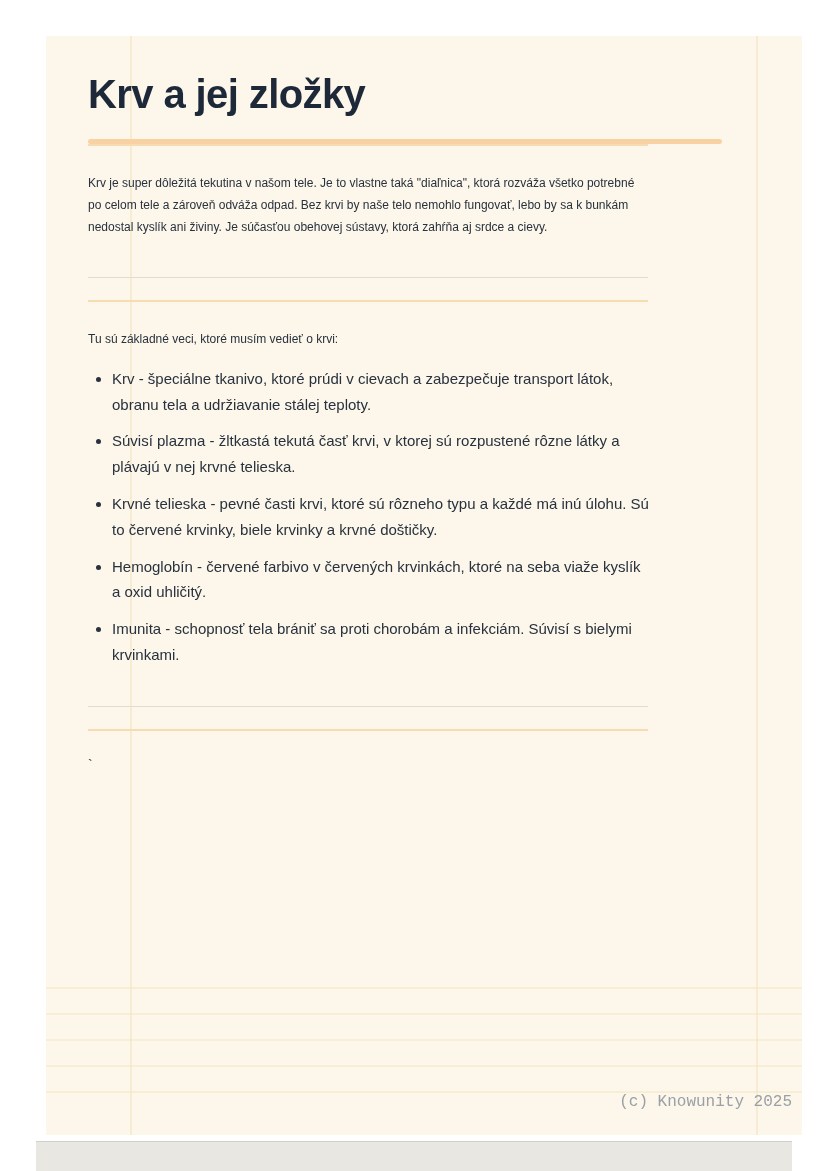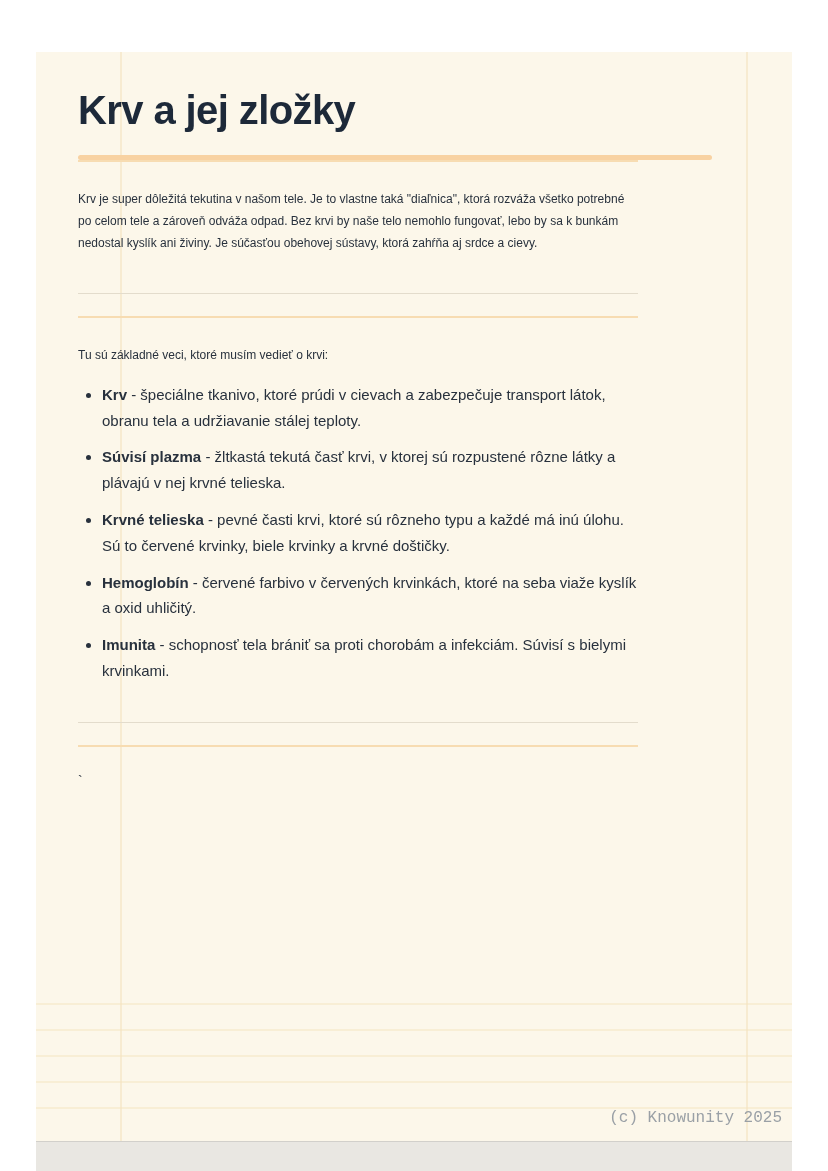--- a/index.html
+++ b/index.html
@@ -6,26 +6,25 @@
   body { font-family: "Liberation Sans", sans-serif; }
   .canvas {
     position: relative;
     width: 828px;
     height: 1171px;
     background: #ffffff;
     overflow: hidden;
   }
   .page {
     position: absolute;
-    left: 36px;
+    left: 46px;
     top: 36px;
     width: 756px;
     height: 1099px;
     background: #fcf7ea;
-    margin-top: 16px;
   }
   .rule-v {
     position: absolute;
     top: 0;
     bottom: 0;
     width: 2px;
     background: rgba(243, 226, 188, 0.55);
   }
   .rule-v.left { left: 84px; }
   .rule-v.right { left: 710px; }
@@ -94,21 +93,21 @@
     margin: 16px 0 20px 0;
     padding-left: 24px;
     width: 540px;
   }
   ul.terms-list li {
     font-size: 15px;
     line-height: 1.72;
     margin-bottom: 11px;
     color: #28313d;
   }
-  .term { font-weight: bold; }
+  .term { font-weight: normal; }
   .tick { font-size: 14px; color: #28313d; width: 560px; margin: 8px 0 0 0; }
   .footer-credit {
     position: absolute;
     right: 10px;
     bottom: 24px;
     font-size: 16px;
     color: #9aa0a6;
     font-family: Liberation Mono, monospace;
   }
 </style>

